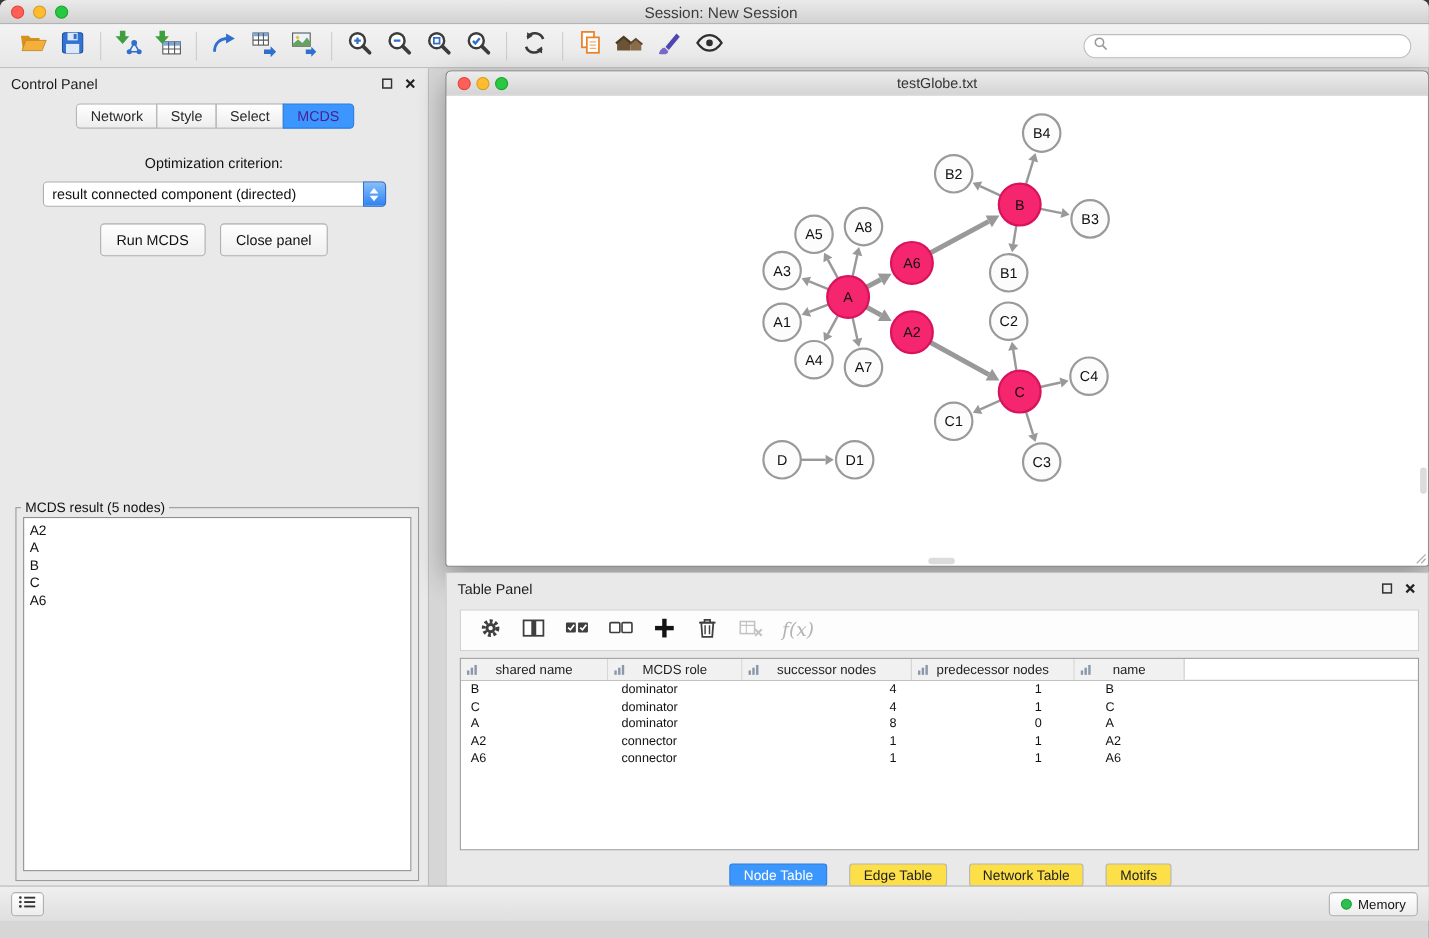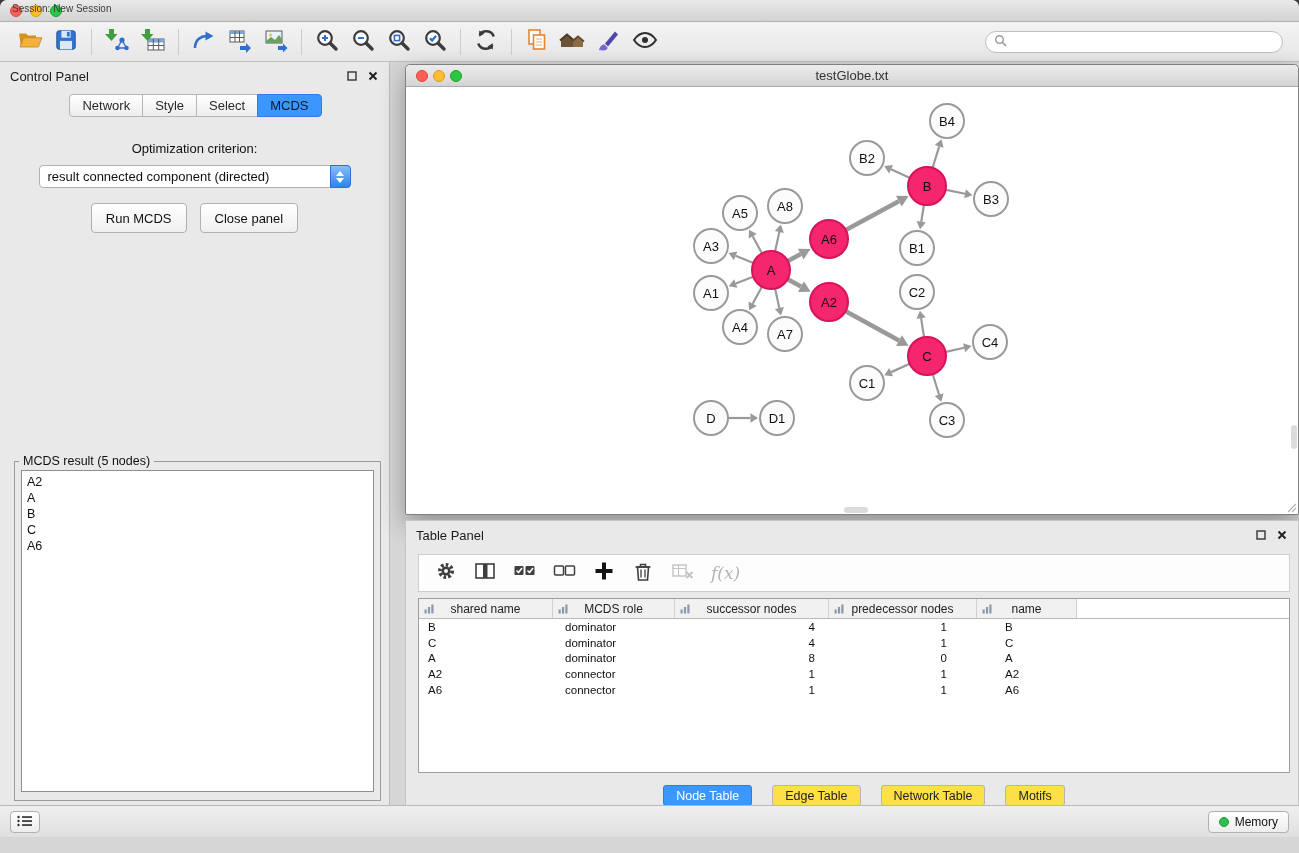--- a/index.html
+++ b/index.html
@@ -6,40 +6,40 @@
   html,body{background:#3a3a3a;}
   body{font-family:"Liberation Sans",sans-serif;}
   #app{position:relative;width:1299px;height:853px;background:#d6d6d6;overflow:hidden;border-radius:7px 7px 0 0;}
 
   
   .titlebar{position:absolute;top:0;left:0;right:0;height:22px;background:linear-gradient(#eaeaea,#d2d2d2);border-bottom:1px solid #b0b0b0;border-radius:7px 7px 0 0;}
   .traffic{position:absolute;top:5px;width:12px;height:12px;border-radius:50%;}
   .t-red{left:10px;background:#ff5f57;border:1px solid #e0443e;}
   .t-yellow{left:30px;background:#febc2e;border:1px solid #d89c23;}
   .t-green{left:50px;background:#28c840;border:1px solid #1da32f;}
-  .titlebar .tb-title{position:absolute;left:12px;right:0;top:3px;text-align:left;font-size:10px;color:#3c3c3c;}
+  .titlebar .tb-title{position:absolute;left:12px;right:0;top:3px;text-align:center;font-size:14px;color:#3c3c3c;}
 
   
   .toolbar{position:absolute;top:22px;left:0;right:0;height:40px;background:linear-gradient(#f3f3f3,#e7e7e7);border-bottom:1px solid #bfbfbf;display:flex;align-items:center;padding:0 12px;}
   .tb-btn{width:36px;height:32px;display:flex;align-items:center;justify-content:center;flex:0 0 auto;}
   .tb-sep{width:1px;height:26px;background:#cccccc;margin:0 7px;flex:0 0 auto;}
   .search-wrap{margin-left:auto;margin-right:4px;width:298px;height:22px;border:1px solid #bfbfbf;border-radius:11px;background:#fff;display:flex;align-items:center;padding:0 8px;gap:5px;}
   .search-wrap input{border:none;outline:none;flex:1;font-size:12px;font-family:"Liberation Sans",sans-serif;background:transparent;color:#333;}
 
   
   .control-panel{position:absolute;left:0;top:62px;width:390px;bottom:32px;background:#e9e9e9;border-right:1px solid #bdbdbd;}
   .panel-header{height:28px;display:flex;align-items:center;padding:0 10px;}
   .panel-title{font-size:13px;color:#1c1c1c;}
   .win-btns{margin-left:auto;display:flex;gap:9px;align-items:center;}
   .win-btn{display:flex;align-items:center;justify-content:center;width:12px;height:12px;}
   .cp-tabs{display:flex;justify-content:center;margin-top:4px;}
   .cp-tab{font-size:13px;color:#2a2a2a;padding:3px 12px;background:linear-gradient(#ffffff,#ededed);border:1px solid #b6b6b6;margin-left:-1px;cursor:default;}
   .cp-tab:first-child{border-radius:4px 0 0 4px;margin-left:2px;}
   .cp-tab:last-child{border-radius:0 4px 4px 0;}
-  .cp-tab.active{background:#3b97fd;border-color:#2e7ce0;color:#0f172a;}
+  .cp-tab.active{background:#3b97fd;border-color:#2e7ce0;color:#4c1d95;}
   .opt-label{text-align:center;margin-top:24px;font-size:13px;color:#111;}
   .dropdown{position:relative;margin:9px auto 0;width:312px;height:23px;background:#fff;border:1px solid #b0b0b0;border-radius:4px;font-size:13px;line-height:21px;padding-left:8px;color:#111;}
   .dd-stepper{position:absolute;right:-1px;top:-1px;bottom:-1px;width:21px;border-radius:0 4px 4px 0;background:linear-gradient(#85bffc,#2f82f1);display:flex;flex-direction:column;align-items:center;justify-content:center;gap:2px;border:1px solid #2d6fd2;}
   .arr-up{width:0;height:0;border-left:4px solid transparent;border-right:4px solid transparent;border-bottom:5px solid #fff;}
   .arr-dn{width:0;height:0;border-left:4px solid transparent;border-right:4px solid transparent;border-top:5px solid #fff;}
   .cp-buttons{display:flex;justify-content:center;gap:13px;margin-top:15px;}
   .btn{height:30px;padding:0 14px;font-size:13px;color:#111;background:linear-gradient(#ffffff,#efefef);border:1px solid #b0b0b0;border-radius:4px;display:flex;align-items:center;cursor:default;}
   fieldset.result-box{position:absolute;left:14px;right:8px;top:392px;bottom:20px;border:1px solid #9b9b9b;padding:0;margin:0;}
   fieldset.result-box legend{font-size:12.5px;color:#111;margin-left:4px;padding:0 4px;}
   .result-list{position:absolute;left:6px;right:6px;top:2px;bottom:8px;background:#fff;border:1px solid #8f8f8f;font-size:12.5px;color:#111;padding:3px 5px;line-height:16px;overflow:hidden;}

